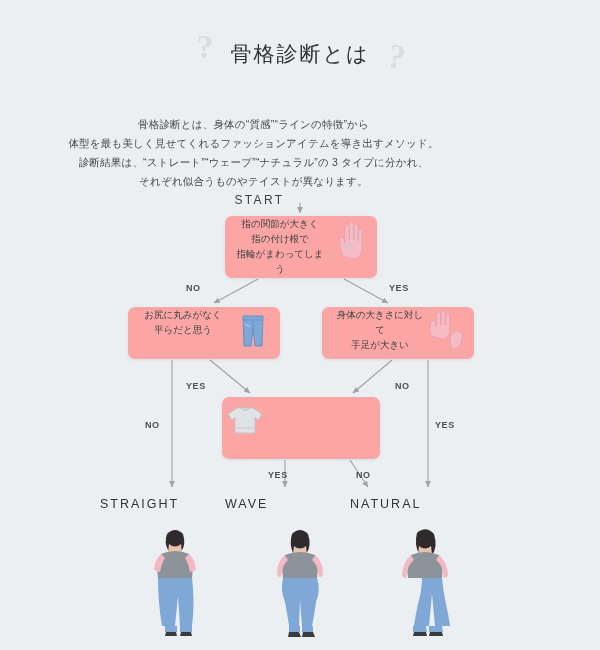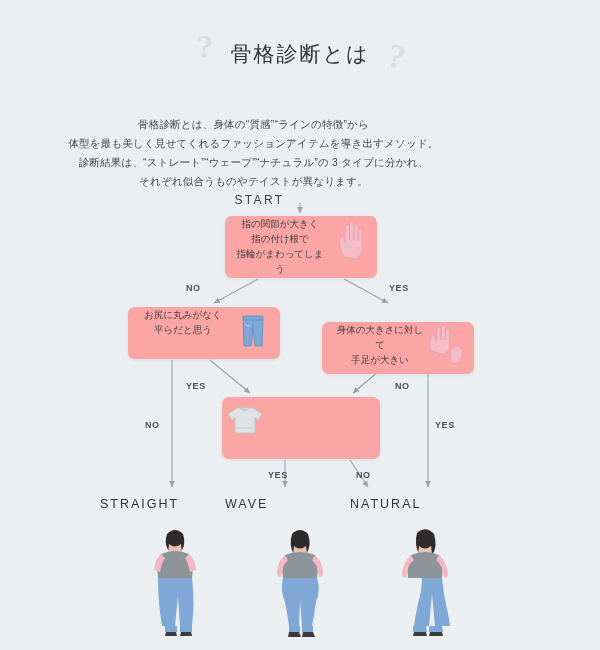--- a/index.html
+++ b/index.html
@@ -104,21 +104,21 @@
     height: 46px;
     flex: 0 0 46px;
     margin-right: 4px;
     display: flex;
     align-items: center;
     justify-content: center;
   }
 
   #node-q1 { left: 225px; top: 216px; width: 152px; height: 62px; }
   #node-q2 { left: 128px; top: 307px; width: 152px; height: 52px; }
-  #node-q3 { left: 322px; top: 322px; width: 152px; height: 52px; padding-left: 6px; }
+  #node-q3 { left: 322px; top: 307px; width: 152px; height: 52px; padding-left: 6px; }
   #node-q4 { left: 222px; top: 397px; width: 158px; height: 62px; }
 
   
   #arrows {
     position: absolute;
     left: 0; top: 0;
     width: 600px; height: 650px;
     pointer-events: none;
   }
 

